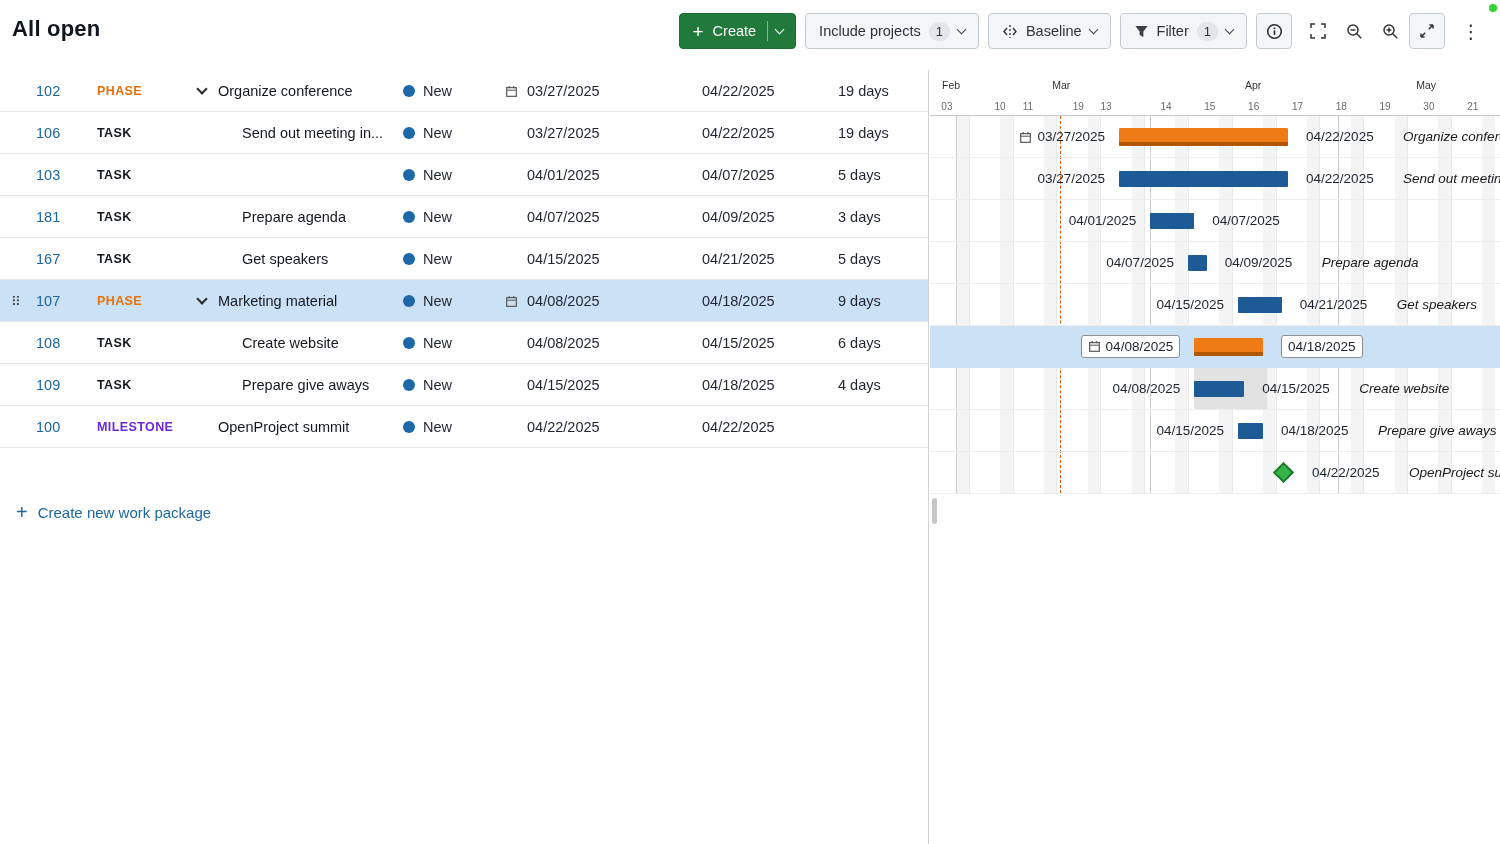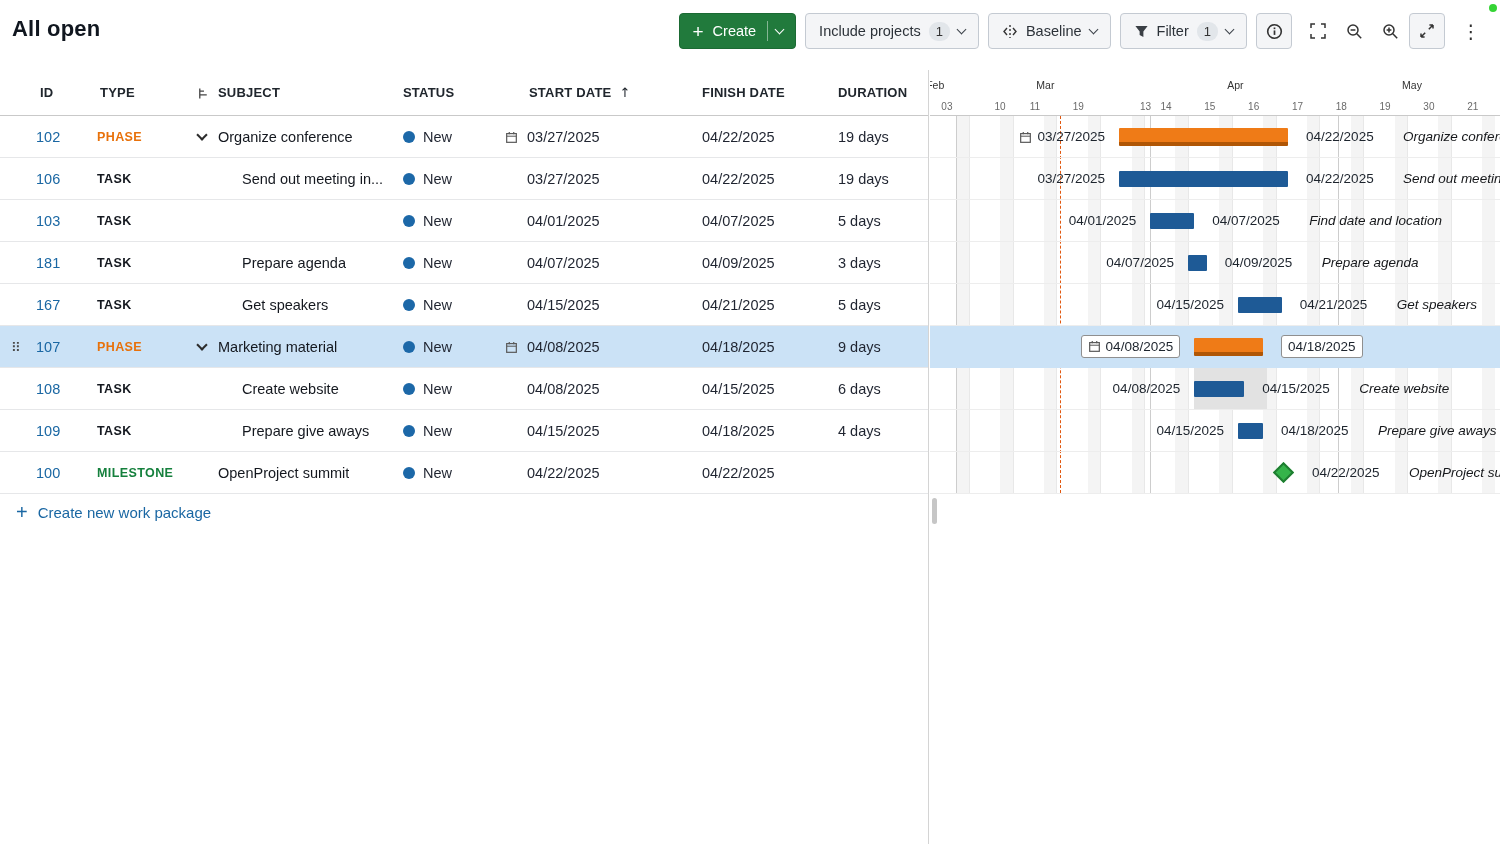--- a/index.html
+++ b/index.html
@@ -32,39 +32,39 @@
 .h-id{left:40px}.h-type{left:100px}.h-subicon{left:197px;display:flex;align-items:center;height:46px}
 .h-subject{left:218px}.h-status{left:403px}.h-start{left:529px}.h-finish{left:702px}.h-duration{left:838px}
 .sort-arrow{font-size:13px;font-weight:400;margin-left:8px;color:#20262d;font-family:"DejaVu Sans",sans-serif}
 
 
 .trow{position:relative;height:42px;border-bottom:1px solid #e6e7e9;font-size:14.5px;background:#fff}
 .trow.selected{background:#cbe2f6}
 .c{position:absolute;top:0;height:42px;line-height:42px;white-space:nowrap}
 .cid{left:36px;color:#1a67a3;cursor:pointer}
 .ctype{left:97px;font-size:12.5px;font-weight:700;letter-spacing:.4px}
-.t-phase{color:#e8710a}.t-task{color:#14181f}.t-milestone{color:#15803d}
+.t-phase{color:#e8710a}.t-task{color:#14181f}.t-milestone{color:#6d28d9}
 .chevwrap{position:absolute;left:194px;top:0;height:42px;width:16px;display:flex;align-items:center;justify-content:center;cursor:pointer}
 .chev{width:8px;height:8px;border-right:2px solid #2c2c2c;border-bottom:2px solid #2c2c2c;transform:rotate(45deg);margin-top:-4px}
 .csub{left:218px;max-width:178px;overflow:hidden;cursor:pointer;color:#14181f}
 .csub.ind{left:242px;max-width:154px}
 .cstatus{left:403px;display:flex;align-items:center;gap:8px}
 .sdot{width:12px;height:12px;border-radius:50%;background:#1c68a8}
 .cstart{left:527px;cursor:pointer}
 .startic{position:absolute;left:505px;top:0;height:42px;display:flex;align-items:center}
 .cfinish{left:702px;cursor:pointer}
 .cduration{left:838px}
 .draghandle{position:absolute;left:11px;top:0;height:42px;display:flex;align-items:center;font-size:13px;color:#4a4a4a;cursor:grab;font-family:"DejaVu Sans",sans-serif}
 .create-link{position:absolute;left:16px;top:432px;display:flex;align-items:center;gap:10px;color:#1a67a3;font-size:15px;cursor:pointer}
 .create-link .plus{font-size:20px;line-height:1}
 
 
 .gantt-pane{position:absolute;left:930px;top:0;right:0;bottom:0;overflow:hidden;background:#fff}
 .gmonths{position:relative;height:22px}
-.mlabel{position:absolute;bottom:1px;width:34px;text-align:left;font-size:10.5px;color:#333}
+.mlabel{position:absolute;bottom:1px;width:34px;text-align:right;font-size:10.5px;color:#333}
 .gweeks{position:relative;height:24px;border-bottom:1px solid #c9c9c9}
 .wlabel{position:absolute;bottom:3px;width:24px;text-align:center;font-size:10px;color:#6a6a6a}
 .gantt-grid{position:absolute;left:0;right:0;top:46px;border-bottom:1px solid #cfcfcf}
 .wkend{position:absolute;top:0;bottom:0;background:#f4f4f4}
 .vline{position:absolute;top:0;bottom:0;width:1px;background:#e8e8e8}
 .vline.month{background:#cdcdcd}
 .today-line{position:absolute;top:0;bottom:0;width:0;border-left:1px dashed #e1570e}
 .gbody{position:absolute;left:0;right:0;top:0;bottom:0}
 .grow{position:absolute;left:0;right:0;height:42px;border-bottom:1px solid #ededed}
 .grow.gsel{background:#cbe2f6;border-bottom:none}
@@ -166,34 +166,20 @@
   </span>
 
   <button class="icon-plain">
     <span class="kebab">⋮</span>
   </button>
 </div>
 
 <div class="main">
 
   <div class="left-pane">
-    <div class="thead">
-      <div class="hcell h-id">ID</div>
-      <div class="hcell h-type">TYPE</div>
-      <div class="hcell h-subicon">
-        <svg width="13" height="13" viewBox="0 0 14 14" fill="none" stroke="#444" stroke-width="1.4">
-            <path d="M3 1.5v11M3 4.5h4.5M3 8.5h7.5"></path>
-          </svg>
-      </div>
-      <div class="hcell h-subject">SUBJECT</div>
-      <div class="hcell h-status">STATUS</div>
-      <div class="hcell h-start"><span>START DATE</span><span class="sort-arrow">↑</span></div>
-      <div class="hcell h-finish">FINISH DATE</div>
-      <div class="hcell h-duration">DURATION</div>
-    </div>
     <div>
         <div class="trow">
           <div class="c cid">102</div>
           <div class="c ctype t-phase">PHASE</div>
           <div class="chevwrap">
             <div class="chev"></div>
           </div>
           <div class="c csub">Organize conference</div>
           <div class="c cstatus">
             <div class="sdot"></div>
@@ -332,23 +318,23 @@
   <div class="gantt-pane">
     <div class="gmonths">
         <div class="mlabel" style="left: -3.85px;">Feb</div>
         <div class="mlabel" style="left: 106.33px;">Mar</div>
         <div class="mlabel" style="left: 297.26px;">Apr</div>
         <div class="mlabel" style="left: 472.08px;">May</div>
       </div>
     <div class="gweeks">
         <div class="wlabel" style="left: 4.91px;">03</div>
         <div class="wlabel" style="left: 58px;">10</div>
-        <div class="wlabel" style="left: 93px;">11</div>
+        <div class="wlabel" style="left: 86px;">11</div>
         <div class="wlabel" style="left: 136.37px;">19</div>
-        <div class="wlabel" style="left: 197px; text-align: right;">13</div>
+        <div class="wlabel" style="left: 164px;">13</div>
         <div class="wlabel" style="left: 224.01px;">14</div>
         <div class="wlabel" style="left: 267.83px;">15</div>
         <div class="wlabel" style="left: 311.65px;">16</div>
         <div class="wlabel" style="left: 355.47px;">17</div>
         <div class="wlabel" style="left: 399.29px;">18</div>
         <div class="wlabel" style="left: 443.11px;">19</div>
         <div class="wlabel" style="left: 486.93px;">30</div>
         <div class="wlabel" style="left: 530.75px;">21</div>
       </div>
     <div class="gantt-grid" style="height: 378px;">
@@ -399,21 +385,20 @@
         <div class="grow" style="top: 88px;">
           <div class="bar task" style="left: 189.06px; width: 169.02px;"></div>
           <div class="glabel" style="right: 394.94px;"><span>03/27/2025</span></div>
           <div class="glabel" style="left: 376.08px;">04/22/2025</div>
           <div class="gname" style="left: 473.08px;">Send out meeting in...</div>
         </div>
         <div class="grow" style="top: 130px;">
           <div class="bar task" style="left: 220.36px; width: 43.82px;"></div>
           <div class="glabel" style="right: 363.64px;"><span>04/01/2025</span></div>
           <div class="glabel" style="left: 282.18px;">04/07/2025</div>
-          <div class="gname" style="left: 379.18px;">Find date and location</div>
         </div>
         <div class="grow" style="top: 172px;">
           <div class="bar task" style="left: 257.92px; width: 18.78px;"></div>
           <div class="glabel" style="right: 326.08px;"><span>04/07/2025</span></div>
           <div class="glabel" style="left: 294.7px;">04/09/2025</div>
           <div class="gname" style="left: 391.7px;">Prepare agenda</div>
         </div>
         <div class="grow" style="top: 214px;">
           <div class="bar task" style="left: 308px; width: 43.82px;"></div>
           <div class="glabel" style="right: 276px;"><span>04/15/2025</span></div>

